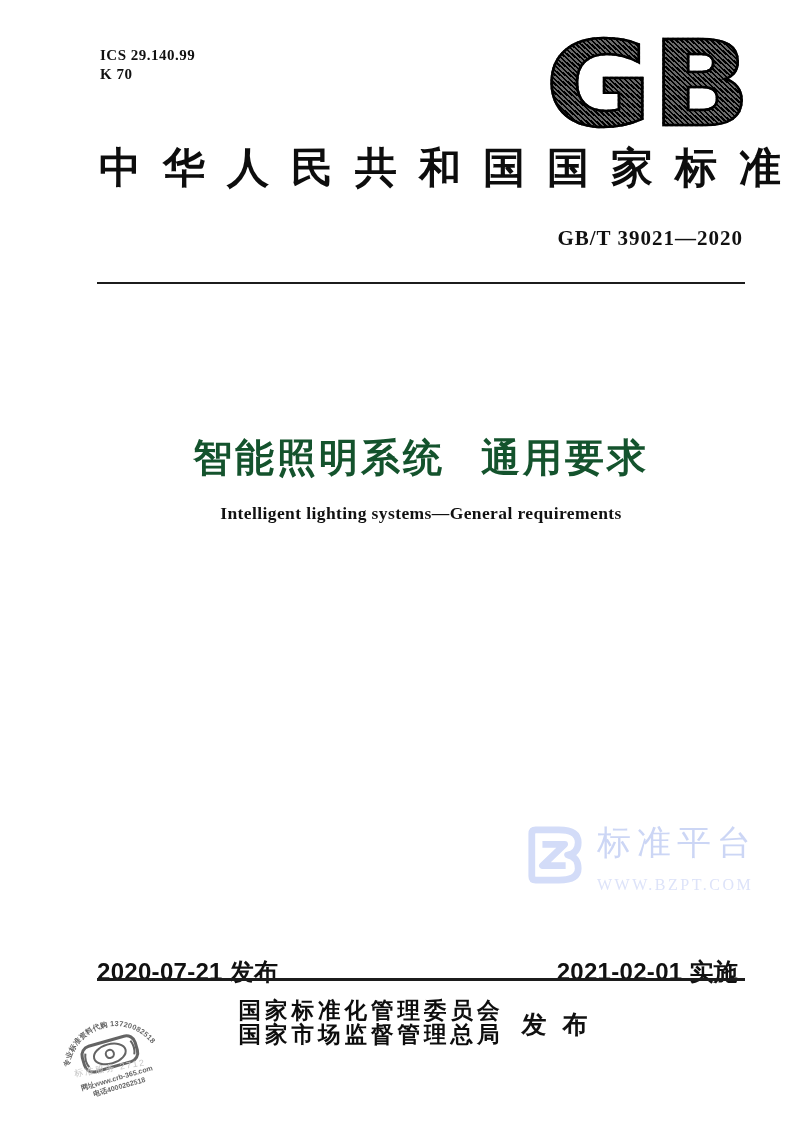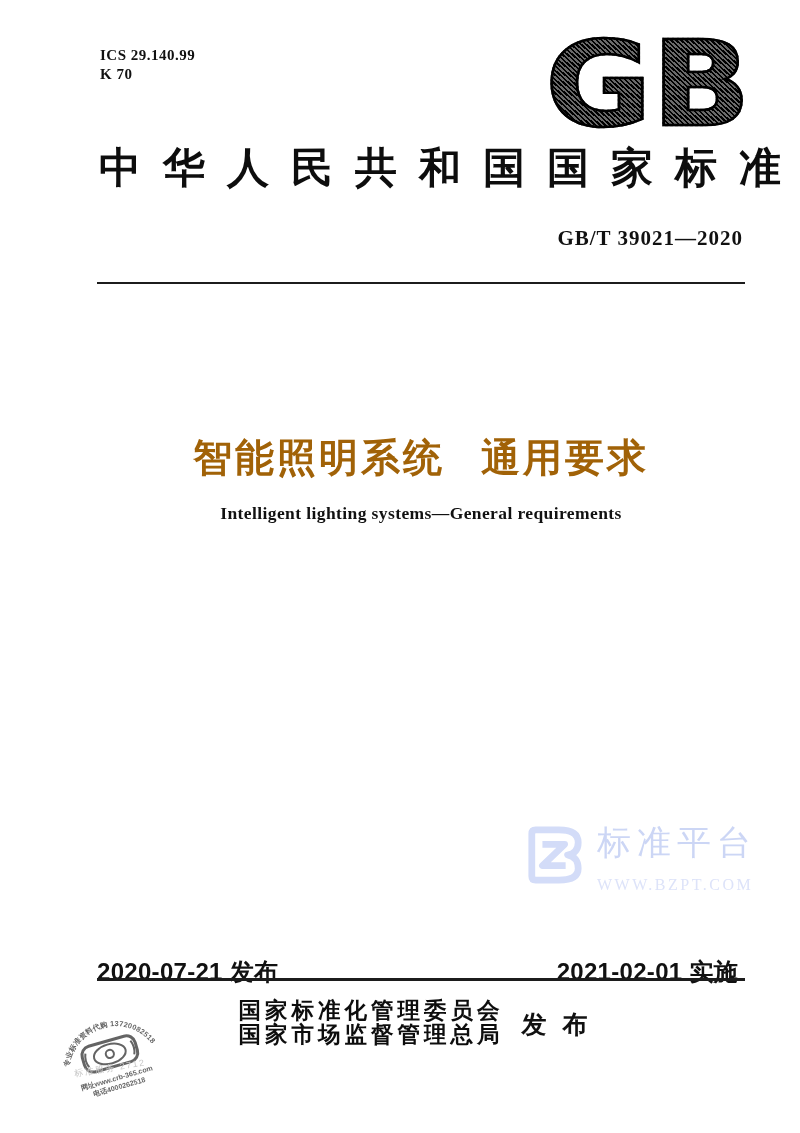--- a/index.html
+++ b/index.html
@@ -43,21 +43,21 @@
     font-family:"Liberation Serif", serif; font-weight:bold;
     font-size:21px; letter-spacing:1px;
   }
   .rule{position:absolute; left:97px; width:648px; background:#1c1c1c;}
   .rule1{top:282px; height:2px;}
   .rule2{top:978px; height:3px;}
   
   .doc-title{
     position:absolute; left:97px; top:431px; width:648px;
     text-align:center; font-weight:bold; font-size:39px;
-    letter-spacing:3px; white-space:nowrap; color:#a16207;
+    letter-spacing:3px; white-space:nowrap; color:#14532d;
   }
   .doc-title .part2{margin-left:36px;}
   .en-title{
     position:absolute; left:97px; top:503px; width:648px;
     text-align:center; font-family:"Liberation Serif", serif;
     font-weight:bold; font-size:17.5px; letter-spacing:.4px;
   }
   
   .watermark{
     position:absolute; left:526px; top:823px;

